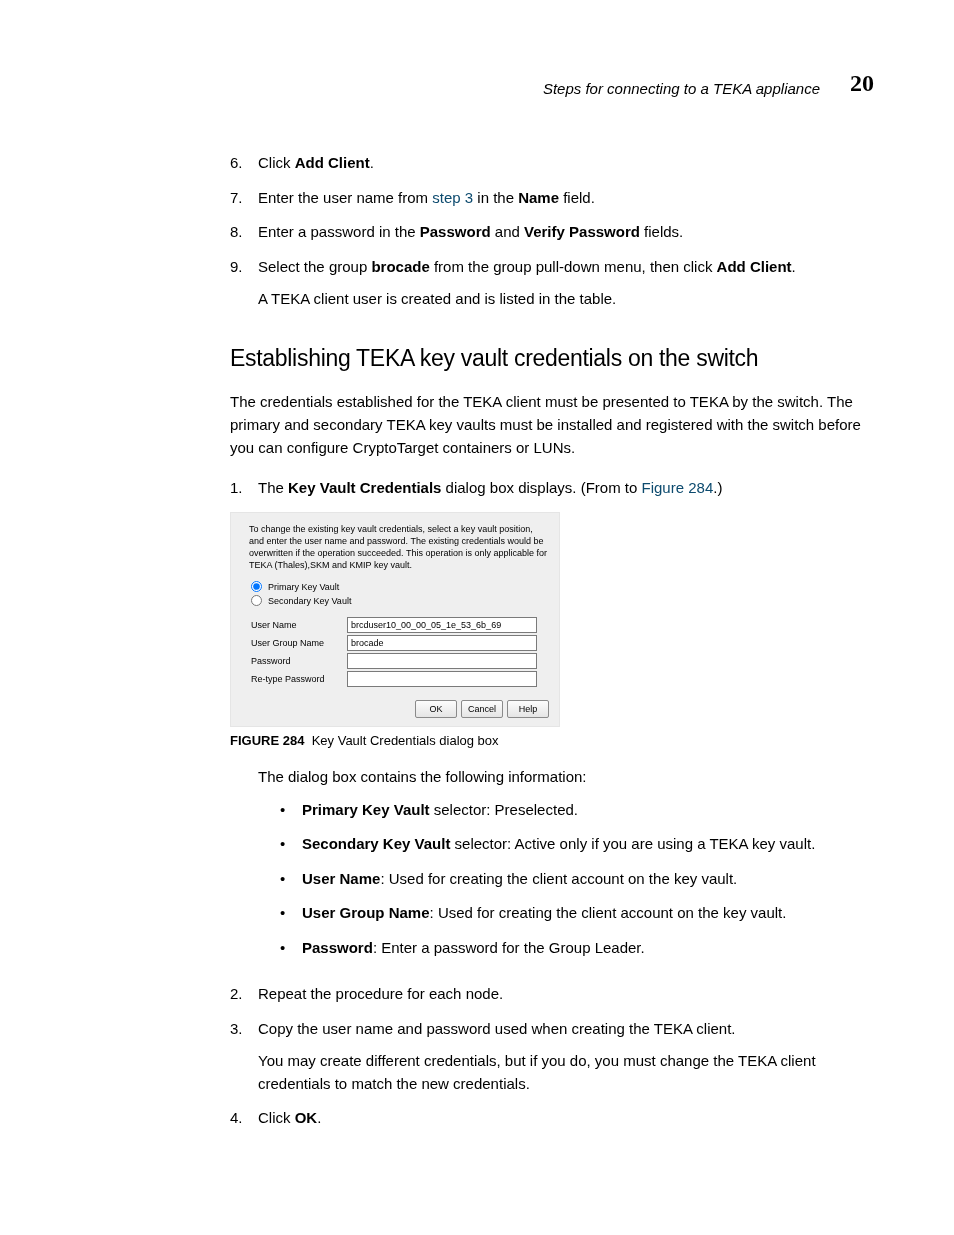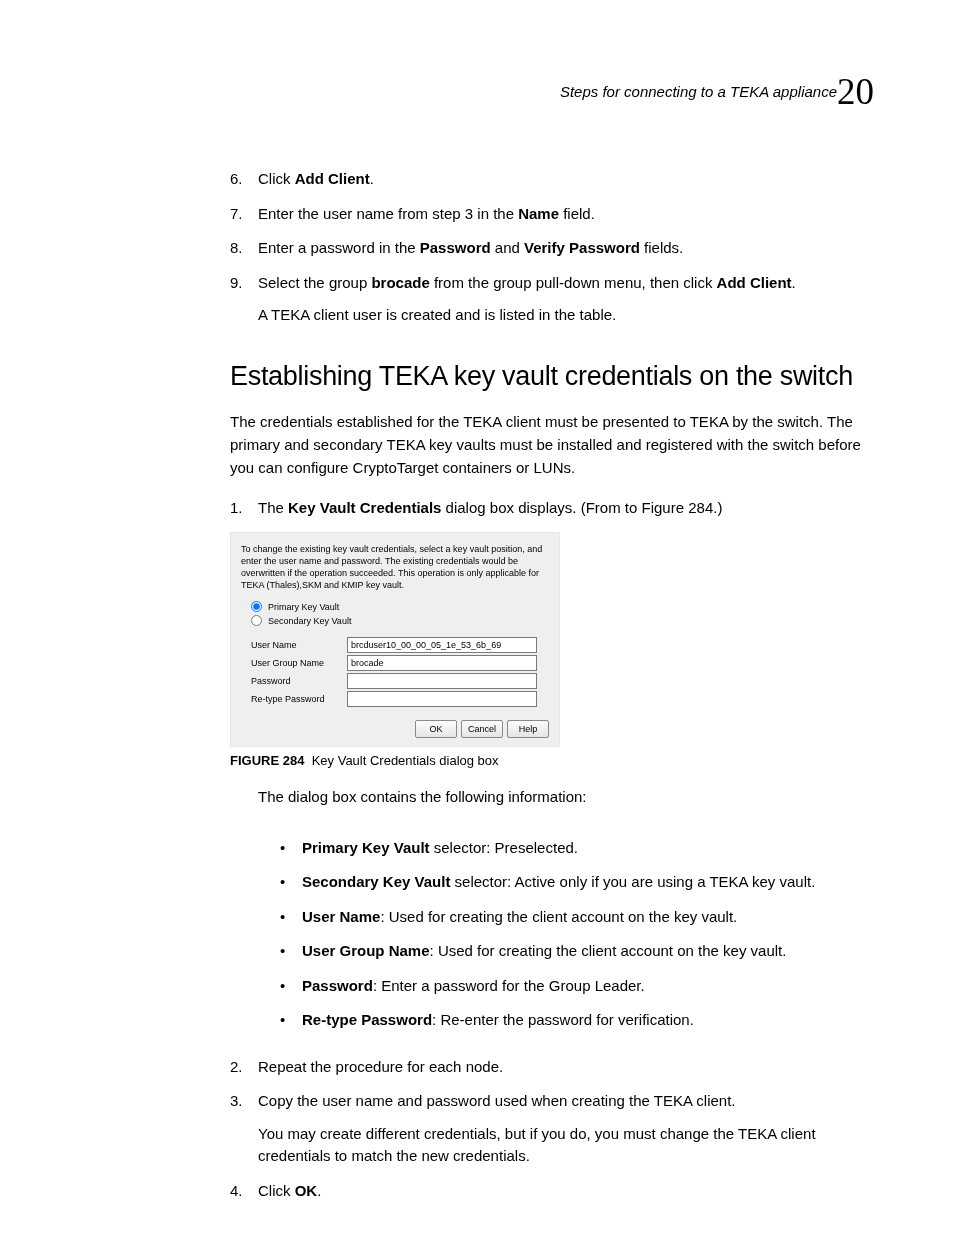--- a/index.html
+++ b/index.html
@@ -11,32 +11,33 @@
     color: #000;
     width: 954px;
   }
   .page {
     padding: 70px 80px 80px 100px;
     position: relative;
   }
   .running-head {
     display: flex;
     justify-content: flex-end;
-    align-items: center;
+    align-items: flex-end;
+    gap: 30px;
     margin-bottom: 55px;
     padding-left: 130px;
   }
   .running-head .rh-text {
     font-size: 15px;
     font-style: italic;
   }
   .running-head .rh-num {
-    font-size: 37px;
+    font-size: 24px;
     font-family: Georgia, 'Times New Roman', serif;
-    font-weight: 400;
+    font-weight: 700;
   }
   .content {
     padding-left: 130px;
   }
   ol.steps {
     list-style: none;
     padding: 0;
     margin: 0;
   }
   ol.steps > li {
@@ -48,25 +49,25 @@
   ol.steps > li .num {
     width: 28px;
     flex-shrink: 0;
   }
   ol.steps > li .body {
     flex: 1;
   }
   ol.steps > li .body p { margin: 0 0 10px 0; }
   ol.steps > li .body p:last-child { margin-bottom: 0; }
   .bold { font-weight: 700; }
-  .link { color: #000000; }
+  .link { color: #0c4a6e; }
   h2.section {
     font-family: Helvetica, Arial, sans-serif;
     font-weight: 400;
-    font-size: 27px;
+    font-size: 23px;
     margin: 34px 0 18px 0;
     letter-spacing: -0.3px;
   }
   p.para {
     margin: 0 0 18px 0;
     line-height: 1.55;
   }
   
   .dialog {
     width: 308px;
@@ -74,20 +75,21 @@
     font-family: Tahoma, Arial, sans-serif;
     font-size: 9px;
     color: #000;
     padding: 10px 10px 8px 10px;
     margin-top: 2px;
     border: 1px solid #e5e5e5;
   }
   .dialog .intro {
     line-height: 1.35;
     margin-bottom: 10px;
+    margin-left: 8px;
   }
   .dialog .radios { padding-left: 10px; margin-bottom: 10px; }
   .dialog .radio-row {
     display:flex; align-items:center; gap:6px; margin-bottom:3px;
   }
   .dialog input[type=radio], .dialog input[type=text], .dialog input[type=password] {
     font-family: inherit; font-size: 9px;
   }
   .dialog input[type=radio]{ margin:0; width:11px; height:11px; }
   .dialog table.fields {
@@ -122,21 +124,21 @@
     background: linear-gradient(#fdfdfd,#e5e5e5);
   }
   .fig-cap {
     font-size: 13px;
     margin: 6px 0 18px 0;
   }
   .fig-cap .bold { font-family: Arial; }
   ul.bullets {
     list-style: none;
     padding: 0;
-    margin: 28px 0 10px 22px;
+    margin: 10px 0 10px 22px;
   }
   ul.bullets > li {
     position: relative;
     padding-left: 22px;
     margin-bottom: 12px;
     line-height: 1.5;
   }
   ul.bullets > li::before {
     content: "•";
     position: absolute;
@@ -255,21 +257,20 @@
       <li>
         <span class="num">&nbsp;</span>
         <span class="body">
           <p>The dialog box contains the following information:</p>
           <ul class="bullets">
             <li><span class="bold">Primary Key Vault</span><span> selector: Preselected.</span></li>
             <li><span class="bold">Secondary Key Vault</span><span> selector: Active only if you are using a TEKA key vault.</span></li>
             <li><span class="bold">User Name</span><span>: Used for creating the client account on the key vault.</span></li>
             <li><span class="bold">User Group Name</span><span>: Used for creating the client account on the key vault.</span></li>
             <li><span class="bold">Password</span><span>: Enter a password for the Group Leader.</span></li>
-            <li><span class="bold">Re-type Password</span><span>: Re-enter the password for verification.</span></li>
           </ul>
         </span>
       </li>
       <li>
         <span class="num">2.</span>
         <span class="body">
             <p>Repeat the procedure for each node.</p>
           </span>
       </li>
       <li>

